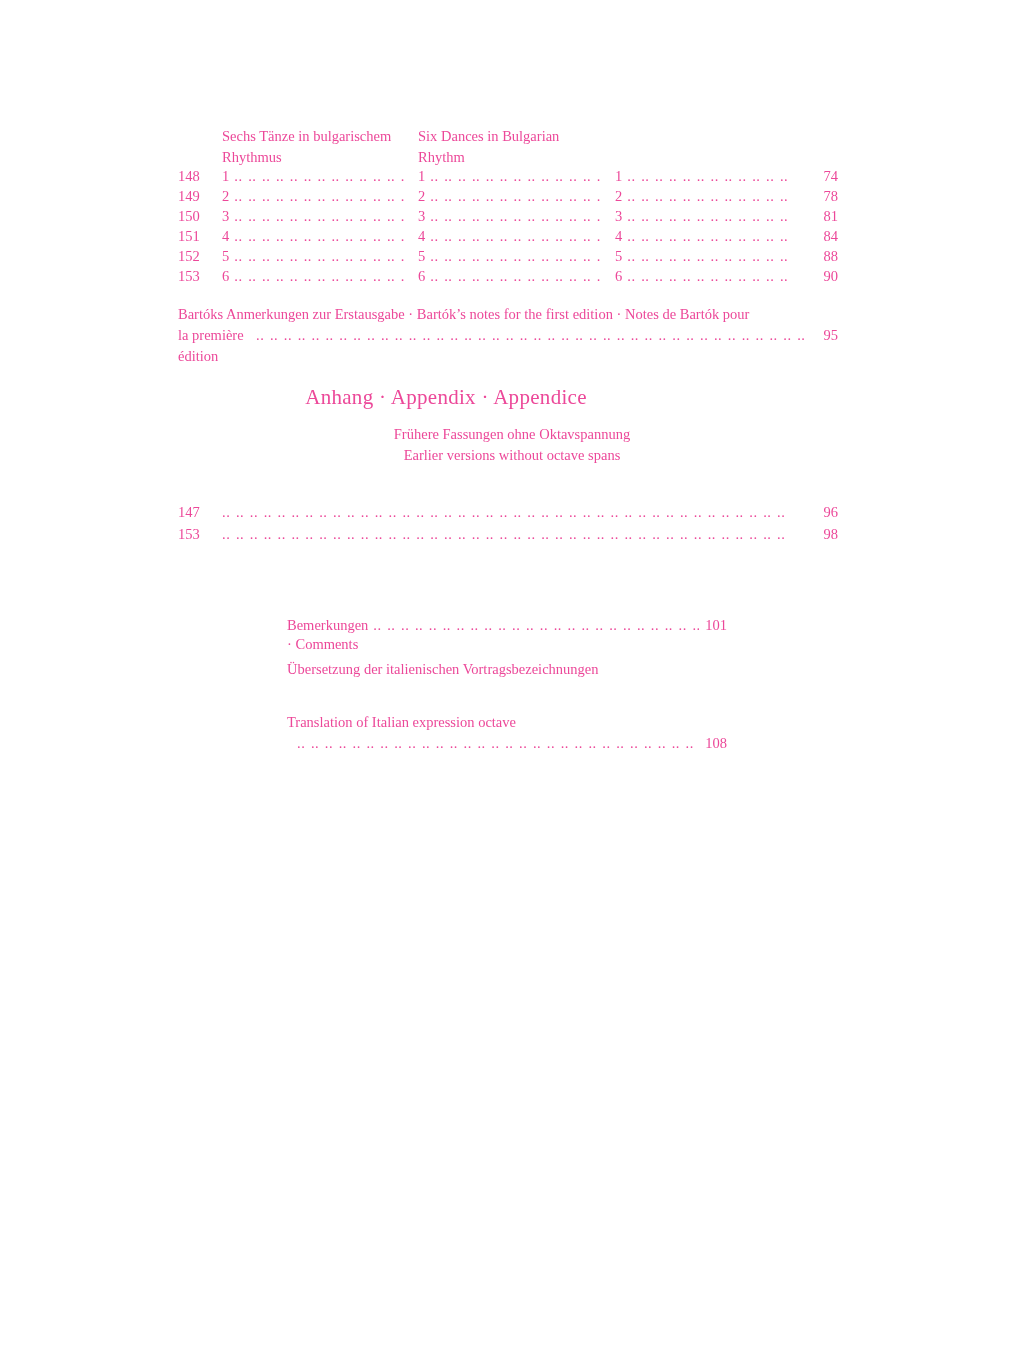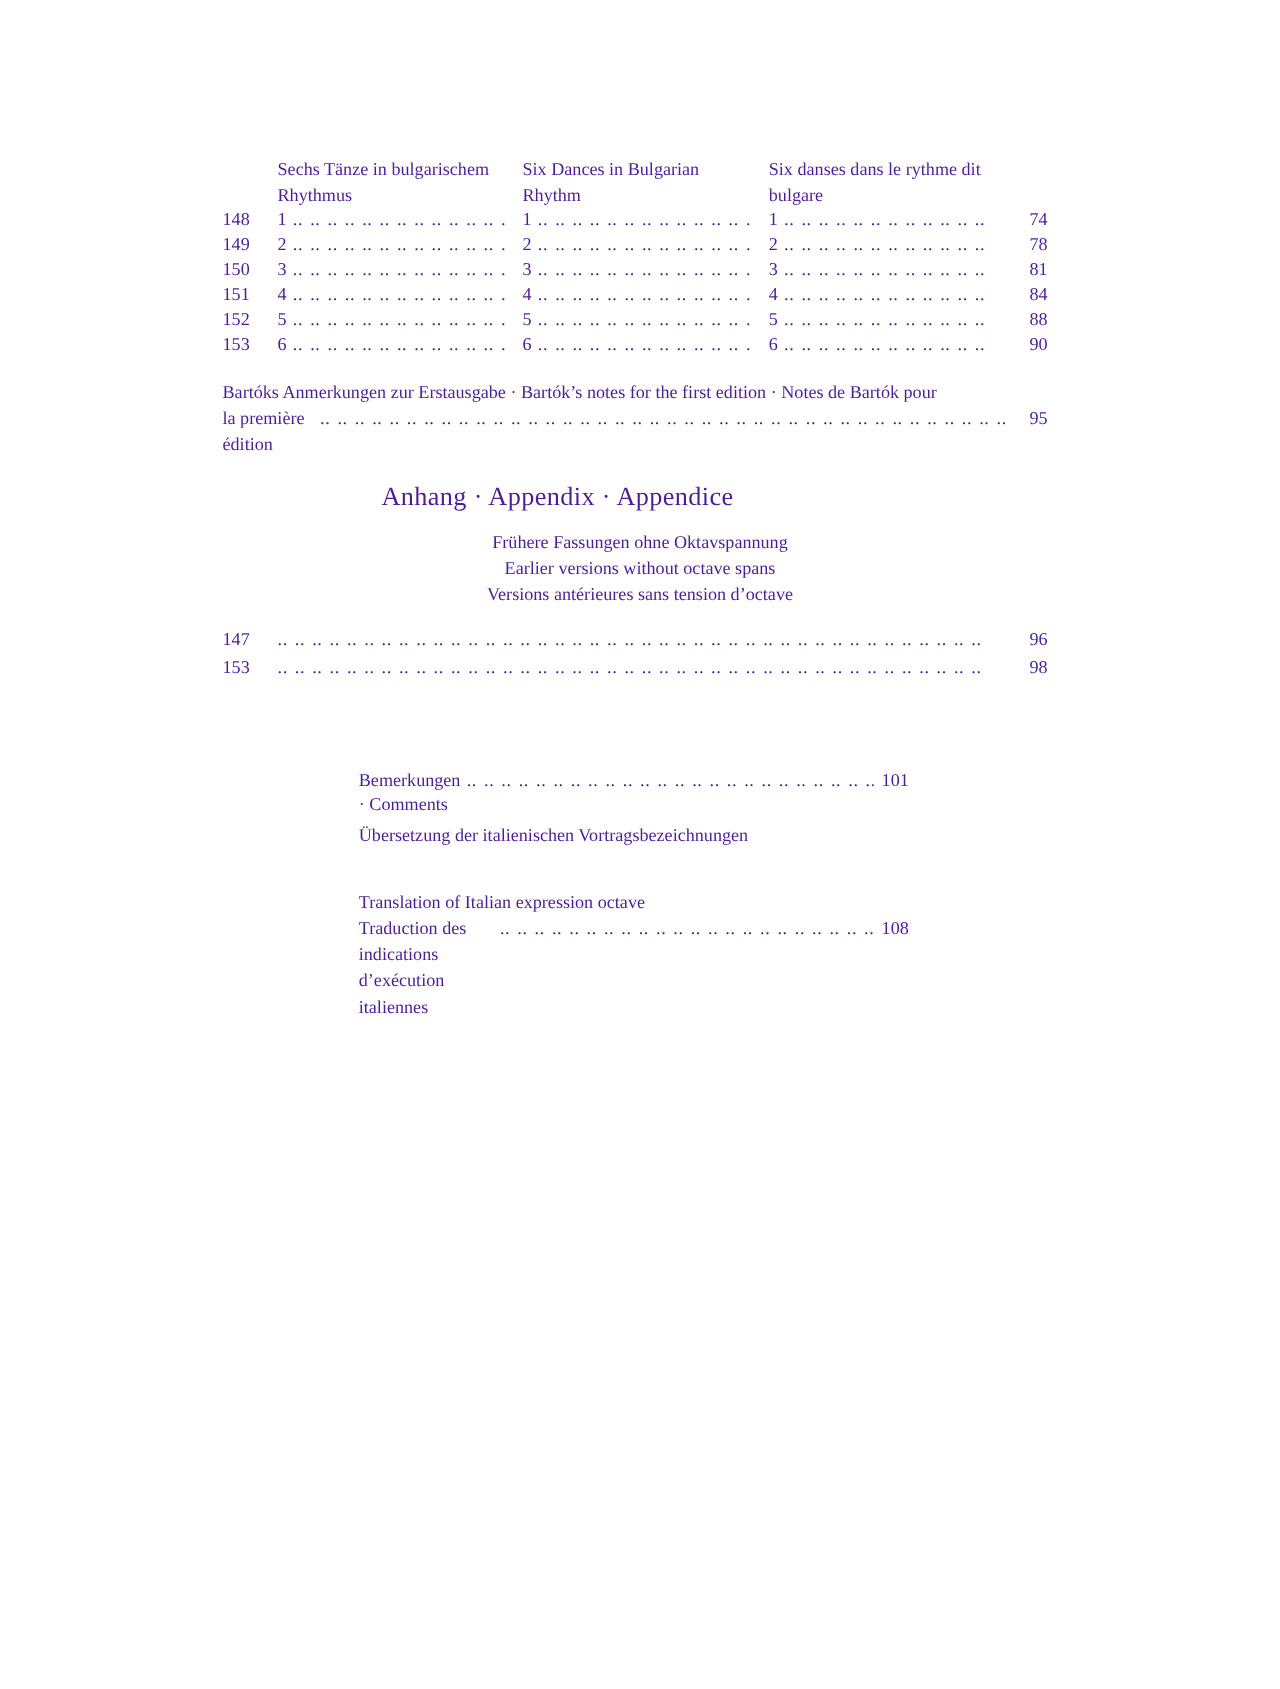--- a/index.html
+++ b/index.html
@@ -1,20 +1,20 @@
 <!DOCTYPE html>
 <html><head>
 <meta charset="utf-8">
 <style>
   html,body { margin:0; padding:0; }
   .page {
     position:relative;
     width:1024px; height:1351px;
     background:#ffffff;
-    color:#4c1d95;
+    color:#ec4899;
     font-family:"Liberation Serif", "DejaVu Serif", serif;
     font-size:14.5px;
     overflow:hidden;
   }
   
   .dots {
     flex:1 1 auto;
     overflow:hidden;
     white-space:nowrap;
     letter-spacing:0.5px;
@@ -85,24 +85,20 @@
     <div class="row hdr">
       <span class="c-num"></span>
       <span class="c-cell hd">
         <span class="hl">Sechs Tänze in bulgarischem</span>
         <span class="hl">Rhythmus</span>
       </span>
       <span class="c-cell hd">
         <span class="hl">Six Dances in Bulgarian</span>
         <span class="hl">Rhythm</span>
       </span>
-      <span class="c-cell hd hd-fr">
-        <span class="hl">Six danses dans le rythme dit</span>
-        <span class="hl">bulgare</span>
-      </span>
     </div>
 
     <div class="row">
       <span class="c-num">148</span>
       <span class="c-cell">
           <span>1</span>
           <span class="dots">.. .. .. .. .. .. .. .. .. .. .. .. .. .. .. .. .. .. .. .. .. .. .. .. .. .. .. .. .. .. .. .. .. .. .. .. .. .. .. .. .. .. .. .. .. .. .. .. .. .. .. .. .. .. .. .. .. .. .. ..</span>
         </span>
       <span class="c-cell">
           <span>1</span>
@@ -209,21 +205,20 @@
       <span class="dots">.. .. .. .. .. .. .. .. .. .. .. .. .. .. .. .. .. .. .. .. .. .. .. .. .. .. .. .. .. .. .. .. .. .. .. .. .. .. .. .. .. .. .. .. .. .. .. .. .. .. .. .. .. .. .. .. .. .. .. ..</span>
       <span class="pg">95</span>
     </div>
   </div>
 
   <div class="app-head">Anhang · Appendix · Appendice</div>
 
   <div class="app-sub">
     <span class="sl">Frühere Fassungen ohne Oktavspannung</span>
     <span class="sl">Earlier versions without octave spans</span>
-    <span class="sl">Versions antérieures sans tension d’octave</span>
   </div>
 
   <div class="t2">
     <div class="row">
       <span class="c-num">147</span>
       <span class="c-dots">
           <span class="dots">.. .. .. .. .. .. .. .. .. .. .. .. .. .. .. .. .. .. .. .. .. .. .. .. .. .. .. .. .. .. .. .. .. .. .. .. .. .. .. .. .. .. .. .. .. .. .. .. .. .. .. .. .. .. .. .. .. .. .. ..</span>
         </span>
       <span class="pg">96</span>
     </div>
@@ -239,19 +234,18 @@
   <div class="comments">
     <span>Bemerkungen · Comments</span>
     <span class="dots">.. .. .. .. .. .. .. .. .. .. .. .. .. .. .. .. .. .. .. .. .. .. .. .. .. .. .. .. .. .. .. .. .. .. .. .. .. .. .. .. .. .. .. .. .. .. .. .. .. .. .. .. .. .. .. .. .. .. .. ..</span>
     <span class="pg">101</span>
   </div>
 
   <div class="trans">
     <span class="tl">Übersetzung der italienischen Vortragsbezeichnungen</span>
     <span class="tl">Translation of Italian expression octave</span>
     <span class="l3">
-      <span>Traduction des indications d’exécution italiennes</span>
       <span class="dots">.. .. .. .. .. .. .. .. .. .. .. .. .. .. .. .. .. .. .. .. .. .. .. .. .. .. .. .. .. .. .. .. .. .. .. .. .. .. .. .. .. .. .. .. .. .. .. .. .. .. .. .. .. .. .. .. .. .. .. ..</span>
       <span class="pg">108</span>
     </span>
   </div>
 
 </div>
 
 </body></html>

